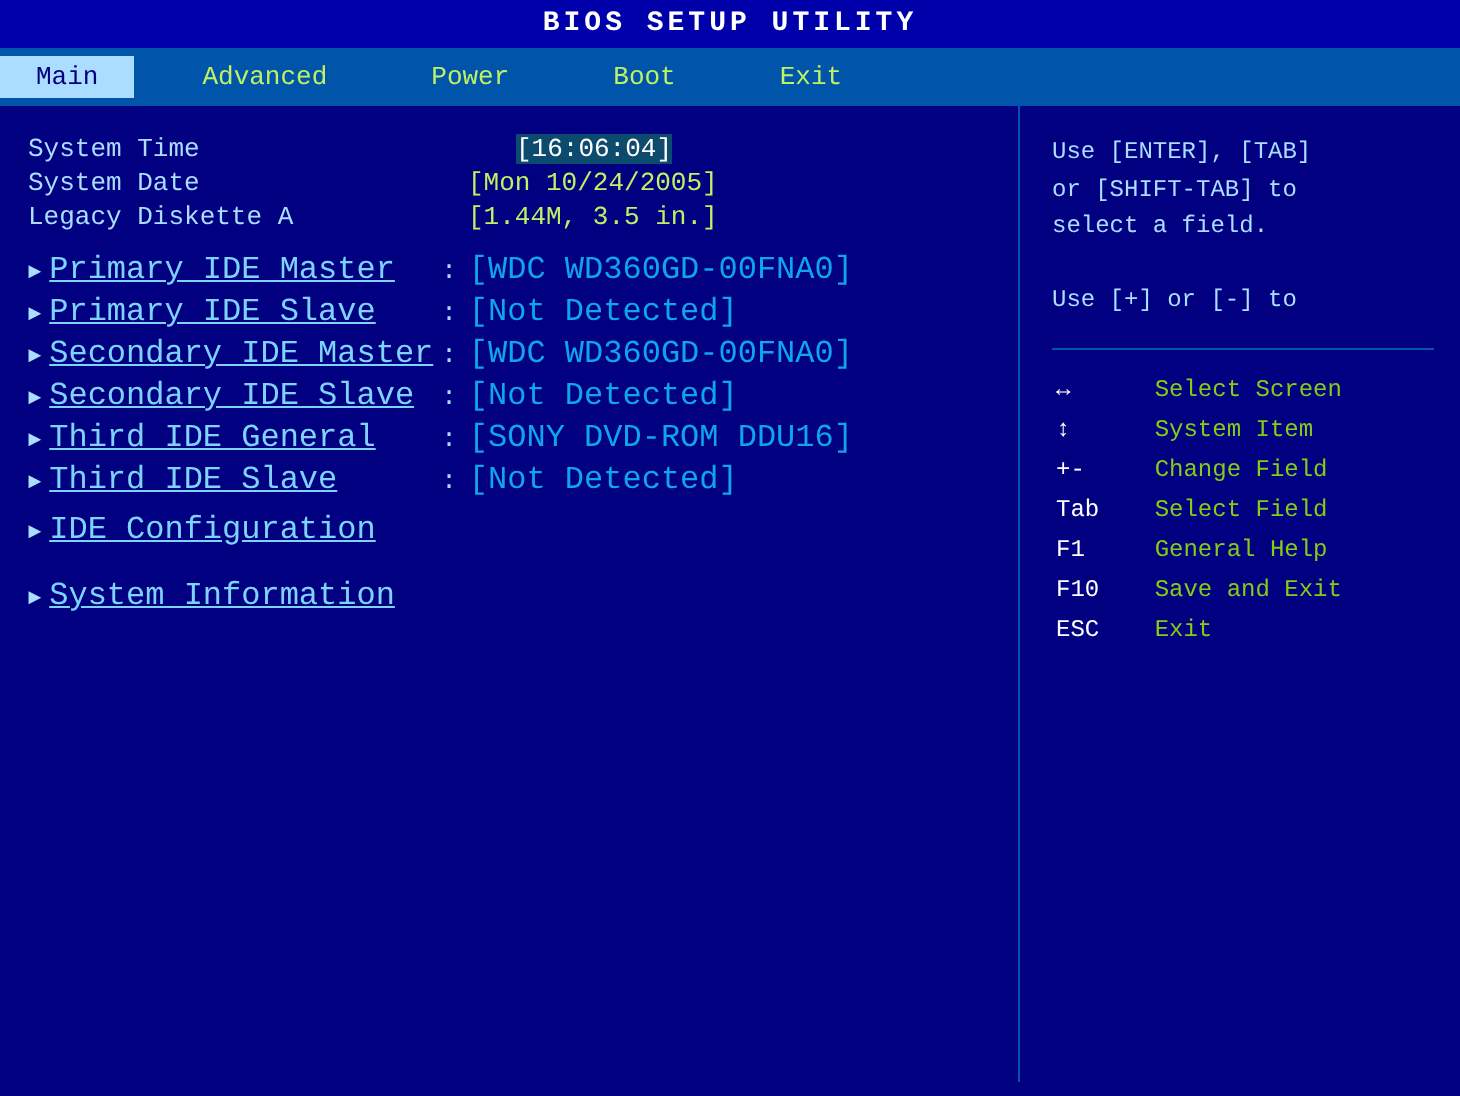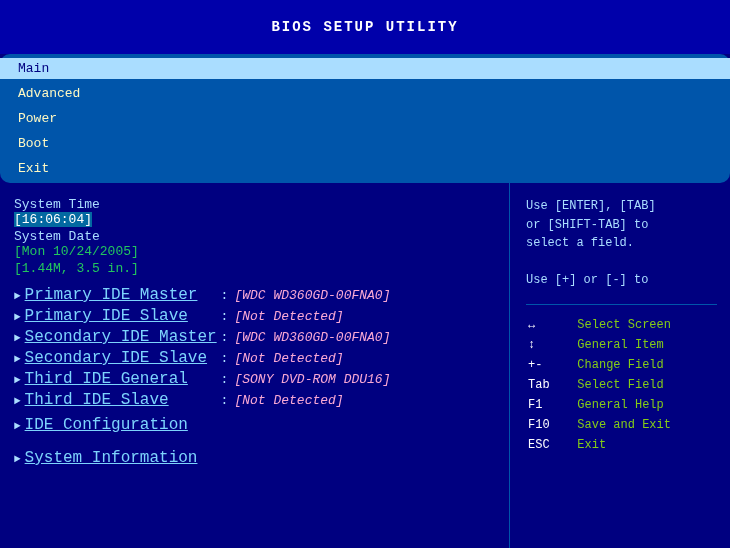--- a/index.html
+++ b/index.html
@@ -9,40 +9,38 @@
       background-color: #000080;
       font-family: 'Courier New', Courier, monospace;
       color: #0000ff;
       overflow: hidden;
     }
 
     
     #title-bar {
       background-color: #0000aa;
       text-align: center;
-      padding: 19px 0;
+      padding: 4px 0;
       color: #ffffff;
       font-size: 14px;
       font-weight: bold;
       letter-spacing: 2px;
     }
 
     
     #menu-bar {
       background-color: #0055aa;
       display: flex;
-      flex-direction: column;
       padding: 4px 0;
-      gap: 4px;
-      border-radius: 10px;
+      gap: 16px;
     }
 
     .menu-item {
       padding: 3px 18px;
-      color: #fef9c3;
+      color: #bef264;
       font-size: 13px;
       cursor: pointer;
     }
 
     .menu-item.active {
       background-color: #aaddff;
       color: #000080;
     }
 
     
@@ -56,39 +54,40 @@
     #left-panel {
       width: 510px;
       padding: 14px 10px 10px 14px;
       border-right: 1px solid #0055aa;
       color: #00aaff;
       font-size: 13px;
     }
 
     .field-row {
       display: flex;
-      flex-direction: column;
+      flex-direction: row;
       margin-bottom: 2px;
       align-items: baseline;
     }
 
     .field-label {
       color: #aaddff;
       min-width: 220px;
       font-size: 13px;
     }
 
     .field-value {
-      color: #22c55e;
+      color: #bef264;
       font-size: 13px;
     }
 
     .field-value.highlight {
       color: #ffffff;
-      background-color: #0369a1;
+      background-color: #0c4a6e;
+      margin-left: 24px;
     }
 
     .section-gap {
       height: 8px;
     }
 
     .menu-entry {
       display: flex;
       flex-direction: row;
       align-items: baseline;
@@ -109,23 +108,22 @@
       text-decoration: underline;
     }
 
     .menu-entry .entry-colon {
       color: #aaddff;
       margin-right: 6px;
       font-size: 13px;
     }
 
     .menu-entry .entry-value {
-      color: #f9a8d4;
-      font-size: 13px;
-      font-style: italic;
+      color: #0ea5e9;
+      font-size: 16px;
     }
 
     
     #right-panel {
       width: 220px;
       padding: 14px 13px 10px 16px;
       color: #aaddff;
       font-size: 12px;
       line-height: 1.5;
     }
@@ -185,20 +183,21 @@
 
     <div class="field-row">
       <span class="field-label">System Time</span>
       <span class="field-value highlight">[16:06:04]</span>
     </div>
     <div class="field-row">
       <span class="field-label">System Date</span>
       <span class="field-value">[Mon 10/24/2005]</span>
     </div>
     <div class="field-row">
+      <span class="field-label">Legacy Diskette A</span>
       <span class="field-value">[1.44M, 3.5 in.]</span>
     </div>
 
     <div class="section-gap"></div>
 
     <div class="menu-entry">
       <span class="arrow">►</span>
       <span class="entry-label">Primary IDE Master</span>
       <span class="entry-colon">:</span>
       <span class="entry-value">[WDC WD360GD-00FNA0]</span>
@@ -262,21 +261,21 @@
     <div class="divider"></div>
 
     <table class="shortcut-table">
       <tbody id="shortcuts-body">
           <tr>
             <td class="key">↔</td>
             <td class="desc">Select Screen</td>
           </tr>
           <tr>
             <td class="key">↕</td>
-            <td class="desc">General Item</td>
+            <td class="desc">System Item</td>
           </tr>
           <tr>
             <td class="key">+-</td>
             <td class="desc">Change Field</td>
           </tr>
           <tr>
             <td class="key">Tab</td>
             <td class="desc">Select Field</td>
           </tr>
           <tr>

